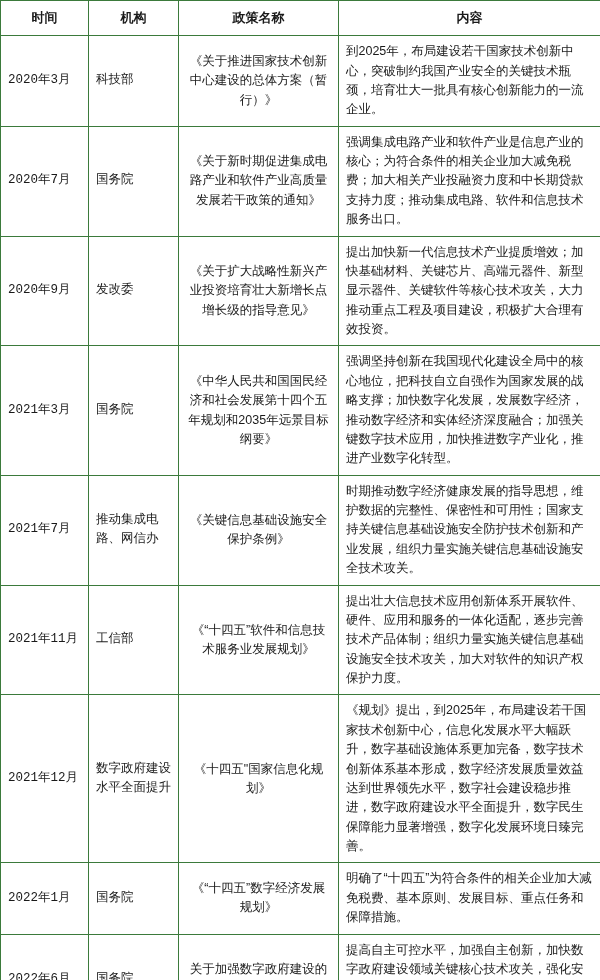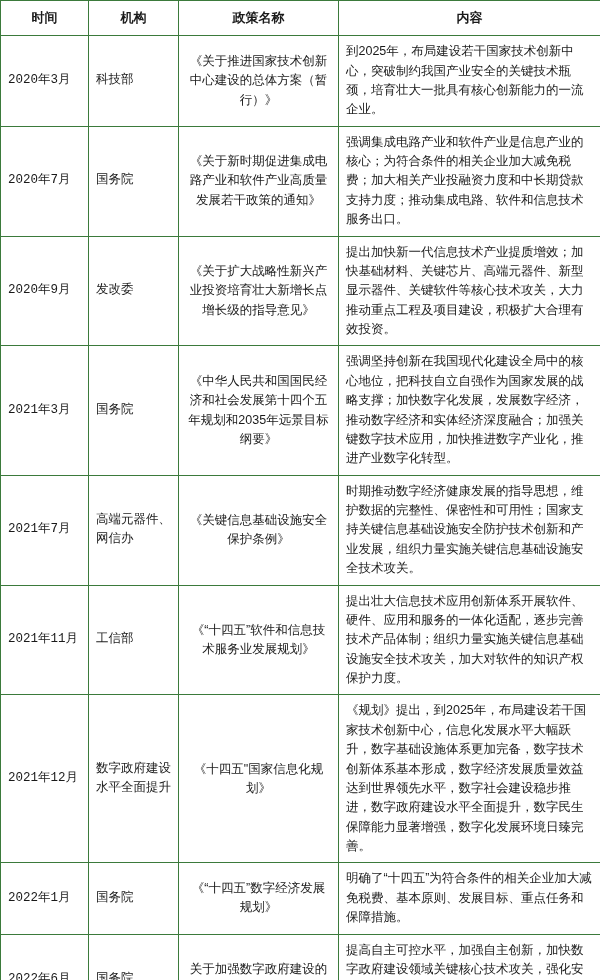--- a/index.html
+++ b/index.html
@@ -94,21 +94,21 @@
         <td class="desc">提出加快新一代信息技术产业提质增效；加快基础材料、关键芯片、高端元器件、新型显示器件、关键软件等核心技术攻关，大力推动重点工程及项目建设，积极扩大合理有效投资。</td>
       </tr>
       <tr>
         <td class="time">2021年3月</td>
         <td class="org">国务院</td>
         <td class="name">《中华人民共和国国民经济和社会发展第十四个五年规划和2035年远景目标纲要》</td>
         <td class="desc">强调坚持创新在我国现代化建设全局中的核心地位，把科技自立自强作为国家发展的战略支撑；加快数字化发展，发展数字经济，推动数字经济和实体经济深度融合；加强关键数字技术应用，加快推进数字产业化，推进产业数字化转型。</td>
       </tr>
       <tr>
         <td class="time">2021年7月</td>
-        <td class="org">高端元器件、网信办</td>
+        <td class="org">推动集成电路、网信办</td>
         <td class="name">《关键信息基础设施安全保护条例》</td>
         <td class="desc">时期推动数字经济健康发展的指导思想，维护数据的完整性、保密性和可用性；国家支持关键信息基础设施安全防护技术创新和产业发展，组织力量实施关键信息基础设施安全技术攻关。</td>
       </tr>
       <tr>
         <td class="time">2021年11月</td>
         <td class="org">工信部</td>
         <td class="name">《“十四五”软件和信息技术服务业发展规划》</td>
         <td class="desc">提出壮大信息技术应用创新体系开展软件、硬件、应用和服务的一体化适配，逐步完善技术产品体制；组织力量实施关键信息基础设施安全技术攻关，加大对软件的知识产权保护力度。</td>
       </tr>
       <tr>

